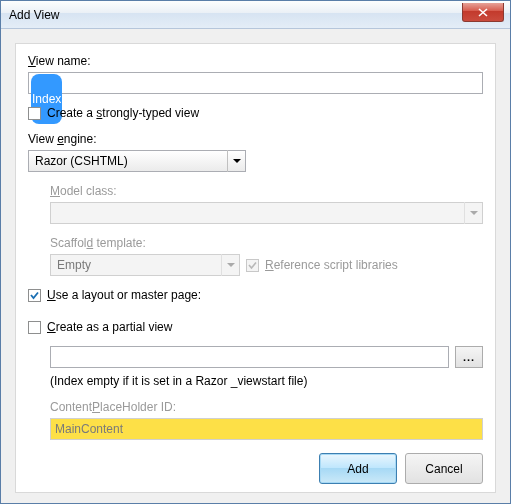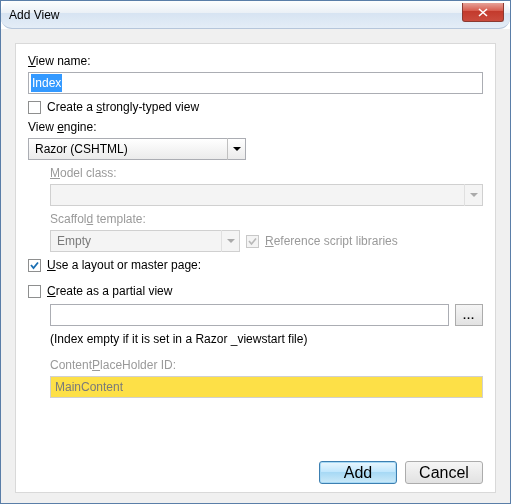--- a/index.html
+++ b/index.html
@@ -15,21 +15,20 @@
     flex-direction: column;
   }
   .titlebar {
     height: 28px;
     background: linear-gradient(to bottom, #fdfefe 0%, #eaf0f6 45%, #d7e4f2 46%, #e4edf7 100%);
     border-bottom: 1px solid #b6c6db;
     display: flex;
     align-items: center;
     padding: 0 4px 0 8px;
     position: relative;
-    border-radius: 11px;
   }
   .titlebar .title {
     color: #000;
     font-size: 12px;
   }
   .close-btn {
     position: absolute;
     right: 6px;
     top: 2px;
     width: 42px;
@@ -74,23 +73,24 @@
     font-size: 12px;
   }
   .text-input:disabled {
     background: #fde047;
     color: #7a7a7a;
     border-color: #d0d0d0;
   }
   .selected-text {
     background: #3399ff;
     color: #fff;
-    padding: 0 1px;
+    padding: 16px 1px;
     display: inline-block;
     line-height: 18px;
+    border-radius: 8px;
   }
   .select-wrap {
     position: relative;
     width: 218px;
     height: 22px;
   }
   .select-wrap.full { width: 100%; }
   .select-box {
     width: 100%;
     height: 22px;
@@ -117,21 +117,21 @@
     justify-content: center;
   }
   .select-arrow.disabled { border-left-color: #e0e0e0; }
   .tri {
     width: 0; height: 0;
     border-left: 4px solid transparent;
     border-right: 4px solid transparent;
     border-top: 4px solid #000;
   }
   .tri.disabled { border-top-color: #aaa; }
-  .row { margin-bottom: 6px; }
+  .row { margin-bottom: 12px; }
   .check-row {
     display: flex;
     align-items: center;
     gap: 6px;
   }
   .check-row.disabled { color: #9a9a9a; }
   .chk {
     width: 13px; height: 13px;
     border: 1px solid #8e8f8f;
     background: #fff;
@@ -173,28 +173,28 @@
   }
   .footer {
     display: flex;
     justify-content: flex-end;
     gap: 8px;
     margin-top: auto;
     padding-top: 10px;
   }
   .btn {
     width: 78px;
-    height: 23px;
+    height: 31px;
     border: 1px solid #acacac;
     background: linear-gradient(to bottom, #f5f5f5, #e2e2e2);
     display: flex;
     align-items: center;
     justify-content: center;
     font-family: inherit;
-    font-size: 16px;
+    font-size: 12px;
     border-radius: 3px;
   }
   .btn.default {
     border: 1px solid #3c7fb1;
     box-shadow: inset 0 0 0 1px #a7d9f5;
     background: linear-gradient(to bottom, #eaf6fd, #bee6fd 49%, #a7d9f5 50%, #cbe9f8);
   }
   .u { text-decoration: underline; }
 </style>
 </head>

